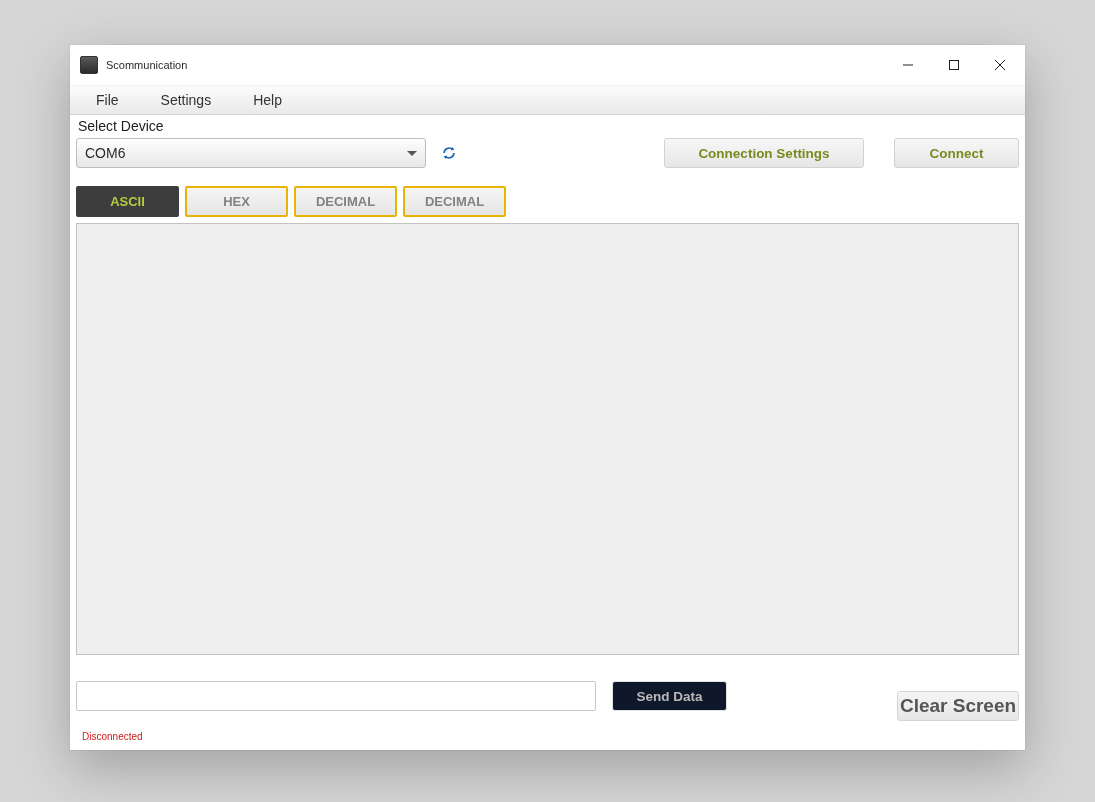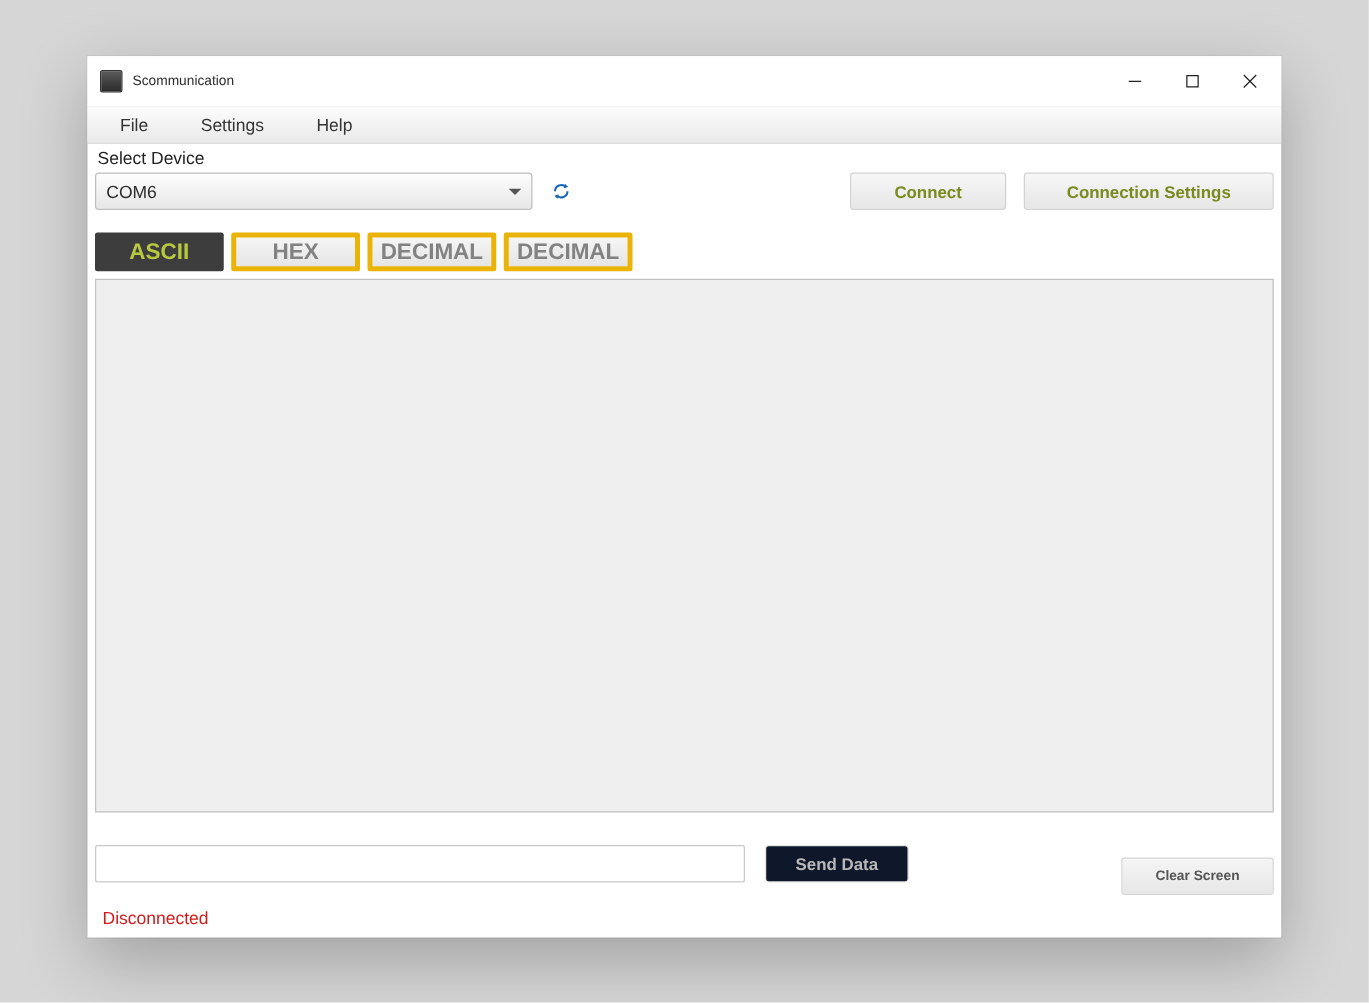--- a/index.html
+++ b/index.html
@@ -66,22 +66,22 @@
     color:#7a8a1f;font-weight:600;font-size:13.5px;
     padding:0 22px;cursor:pointer;
     display:flex;align-items:center;justify-content:center;
   }
   .conn-settings{width:200px;}
   .connect{width:125px;margin-left:16px;}
   .tabs{display:flex;gap:6px;margin-top:18px;}
   .tab{
     width:103px;height:31px;
     background:linear-gradient(#f5f5f5,#e5e5e5);
-    border:4px solid #eab308;border-radius:2px;
-    color:#828282;font-weight:600;font-size:18px;
+    border:2px solid #eab308;border-radius:2px;
+    color:#828282;font-weight:600;font-size:13px;
     display:flex;align-items:center;justify-content:center;
     cursor:pointer;
   }
   .tab.active{
     background:#3d3d3d;border-color:#3d3d3d;color:#b7c93f;
   }
   .output{
     flex:1;margin:6px 0 0 0;
     background:#efefef;
     border:1px solid #c2c2c2;
@@ -95,24 +95,24 @@
   .send-btn{
     width:115px;height:30px;
     background:#0f172a;border:1px solid #e3e3e3;border-radius:3px;
     color:#b8b8b8;font-weight:600;font-size:13.5px;
     display:flex;align-items:center;justify-content:center;
   }
   .clear-btn{
     margin-left:auto;width:122px;height:30px;
     background:linear-gradient(#f5f5f5,#e7e7e7);
     border:1px solid #d4d4d4;border-radius:3px;
-    color:#555;font-weight:600;font-size:11px;
+    color:#555;font-weight:600;font-size:19px;
     display:flex;align-items:center;justify-content:center;cursor:pointer;margin-top:20px;
   }
-  .status{color:#d11a1a;font-size:14px;margin:10px 0 6px 6px;}
+  .status{color:#d11a1a;font-size:10px;margin:10px 0 6px 6px;}
 </style>
 </head>
 <body>
 
 <div class="window">
 
   <div class="titlebar">
     <div class="app-icon"></div>
     <div class="title">Scommunication</div>
     <div class="title-spacer"></div>
@@ -150,22 +150,22 @@
       </div>
       <div class="refresh">
         <svg width="16" height="16" viewBox="0 0 16 16">
           <path d="M3 8a5 5 0 0 1 8.7-3.3" fill="none" stroke="#1664b5" stroke-width="1.6"></path>
           <polygon points="11,2 13.5,4.5 10,5.5" fill="#1664b5"></polygon>
           <path d="M13 8a5 5 0 0 1-8.7 3.3" fill="none" stroke="#1664b5" stroke-width="1.6"></path>
           <polygon points="5,14 2.5,11.5 6,10.5" fill="#1664b5"></polygon>
         </svg>
       </div>
       <div class="row-spacer"></div>
+      <div class="olive-btn conn-settings">Connection Settings</div>
       <div class="olive-btn connect">Connect</div>
-      <div class="olive-btn conn-settings">Connection Settings</div>
     </div>
 
     <div class="tabs">
       <div class="tab active">ASCII</div>
       <div class="tab">HEX</div>
       <div class="tab">DECIMAL</div>
       <div class="tab">DECIMAL</div>
     </div>
 
     <div class="output"></div>

